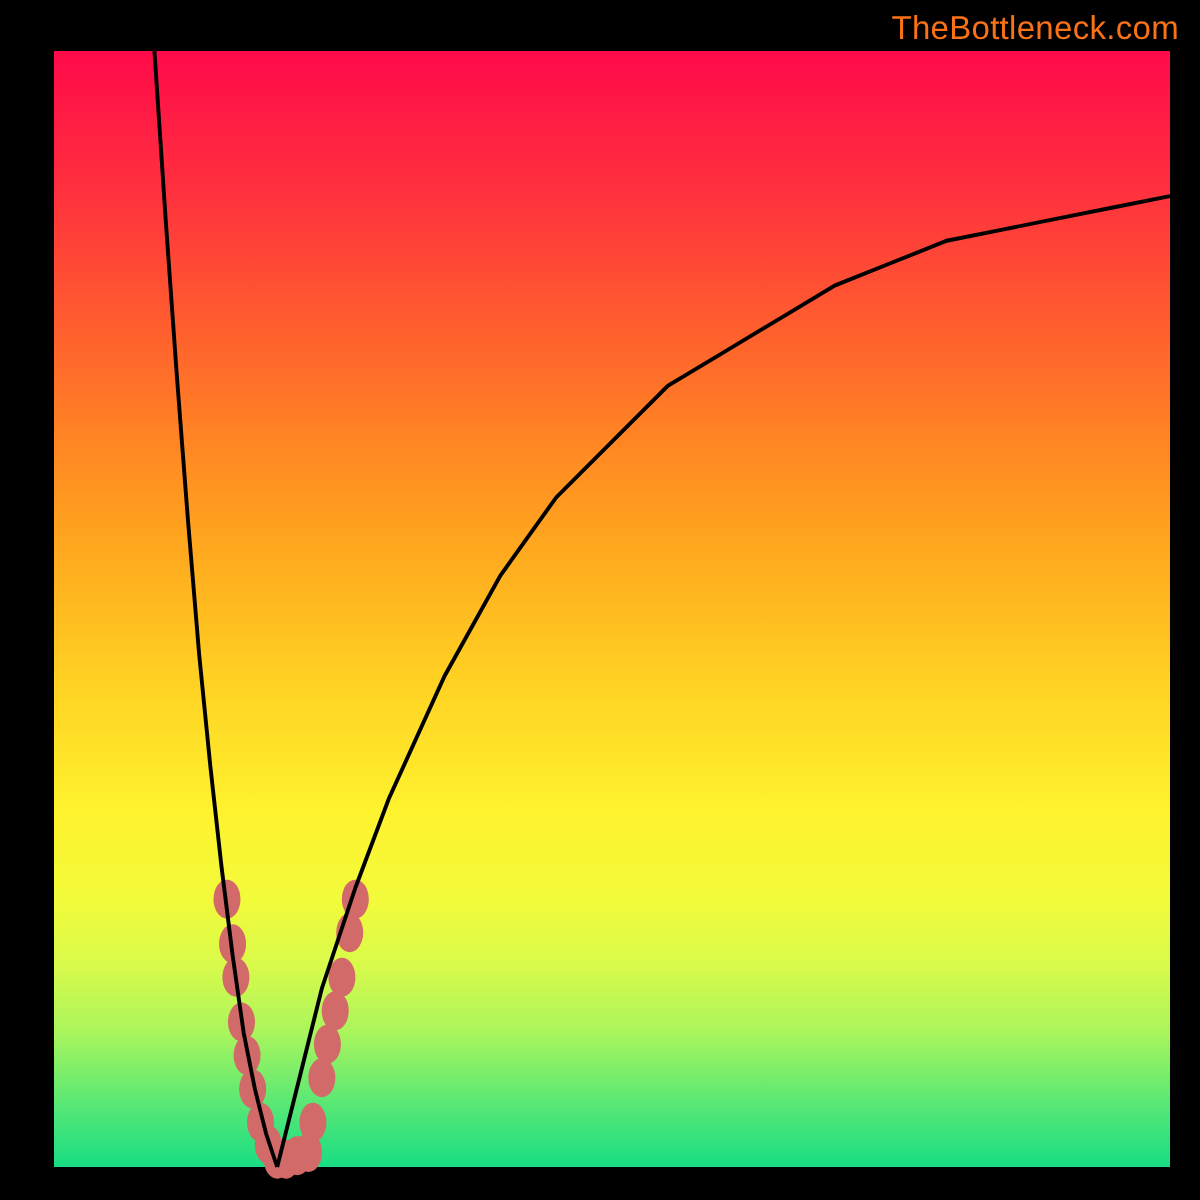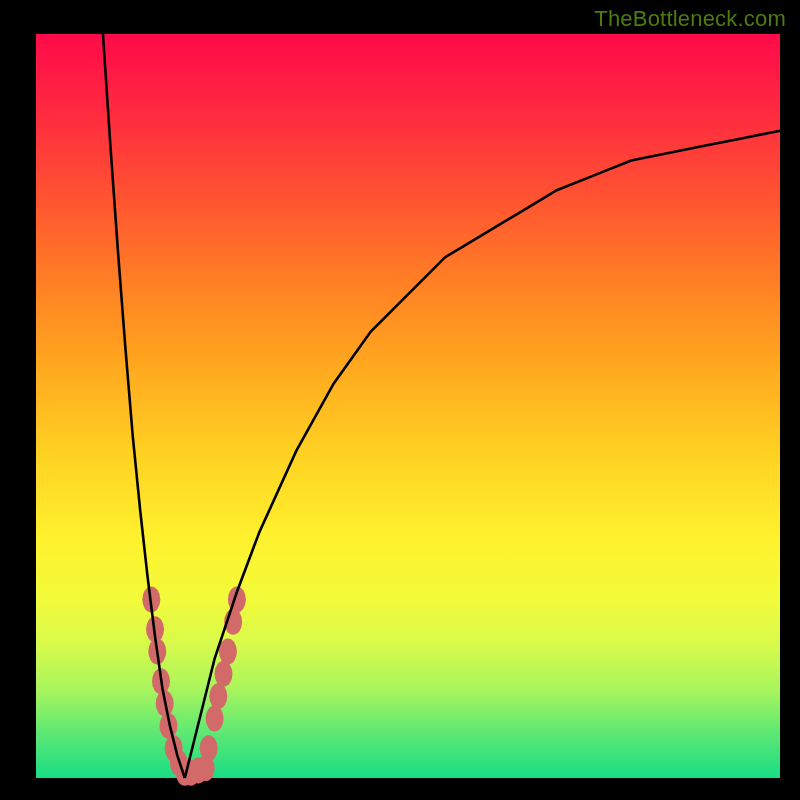--- a/index.html
+++ b/index.html
@@ -38,21 +38,21 @@
       #d8fa4b 82%,
       #a9f55c 88%,
       #5de874 94%,
       #18dd84 100%
     );
   }
   .watermark {
     position: absolute;
     top: 6px;
     right: 14px;
-    color: #4d7c0f;
+    color: #f97316;
     font-size: 22px;
     letter-spacing: 0.2px;
     user-select: none;
   }
   svg.curve {
     position: absolute;
     left: 0;
     top: 0;
     width: 744px;
     height: 744px;

